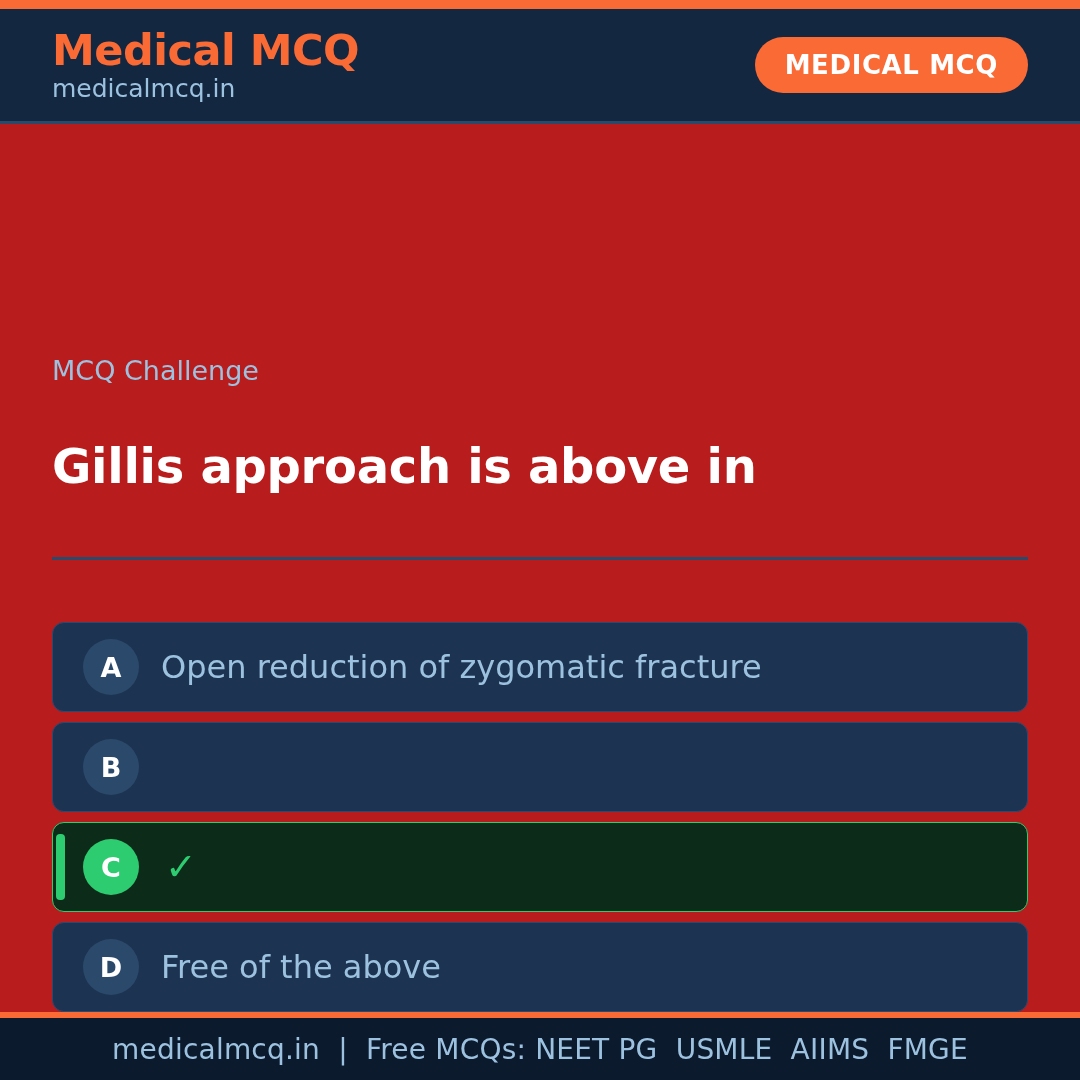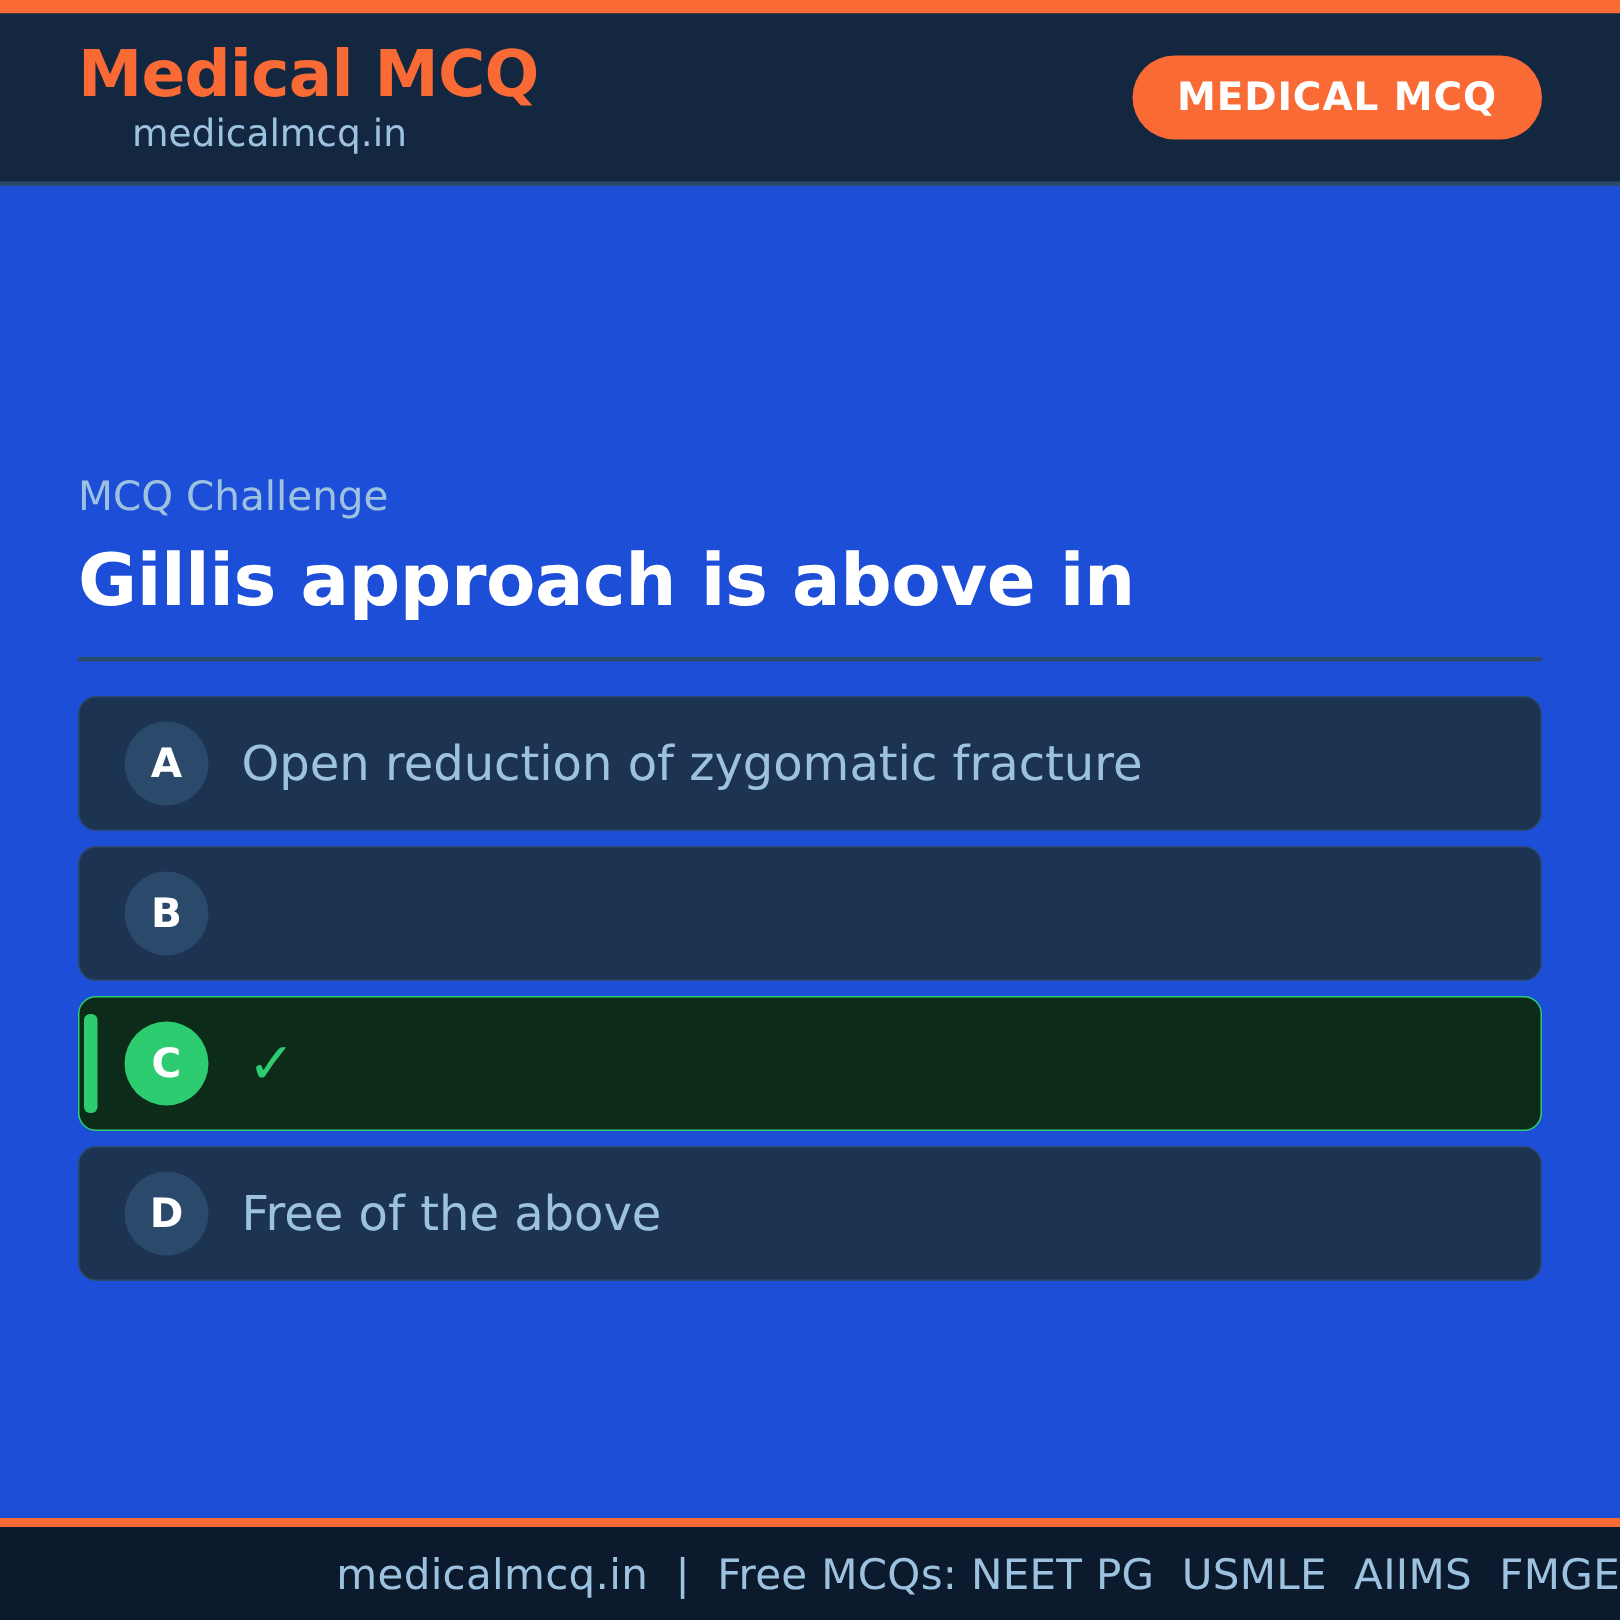--- a/index.html
+++ b/index.html
@@ -58,43 +58,42 @@
     font-weight: bold;
     color: #f96a35;
     letter-spacing: -0.5px;
     line-height: 1.05;
   }
 
   .brand-sub {
     font-size: 25px;
     color: #9dc2e0;
     line-height: 1.1;
-    margin-left: 36px;
   }
 
   .header-badge {
     background: #f96a35;
     color: #ffffff;
     font-size: 26px;
     font-weight: bold;
     letter-spacing: 0.6px;
     padding: 13px 30px;
     border-radius: 32px;
     white-space: nowrap;
   }
 
   
   .main {
     flex: 1 1 auto;
     position: relative;
-    background: #1d4ed8;
+    background: #b91c1c;
     padding: 0 52px;
     display: flex;
     flex-direction: column;
-    justify-content: flex-start;
+    justify-content: space-between;
   }
 
   .spacer-top { height: 193px; flex: 0 0 auto; }
 
   .eyebrow {
     font-size: 27px;
     color: #9dc2e0;
     line-height: 1.1;
     margin-bottom: 12px;
   }
@@ -207,21 +206,21 @@
     background: #f96a35;
     flex: 0 0 auto;
   }
 
   .footer {
     flex: 0 0 auto;
     height: 62px;
     background: #0b1a2d;
     display: flex;
     align-items: center;
-    justify-content: flex-end;
+    justify-content: center;
     gap: 0;
   }
 
   .footer-text {
     font-size: 28px;
     color: #9dc2e0;
     letter-spacing: 0.2px;
     white-space: pre;
   }
 </style>

